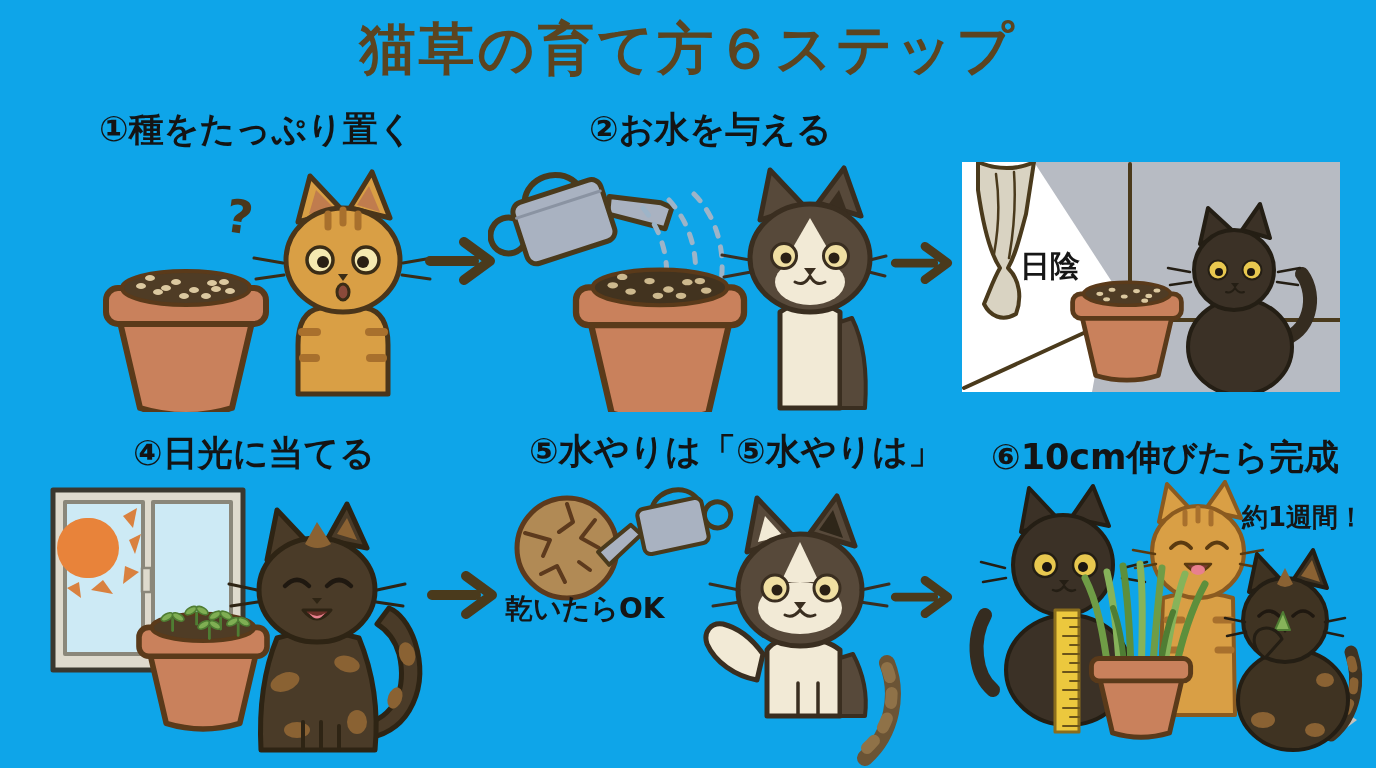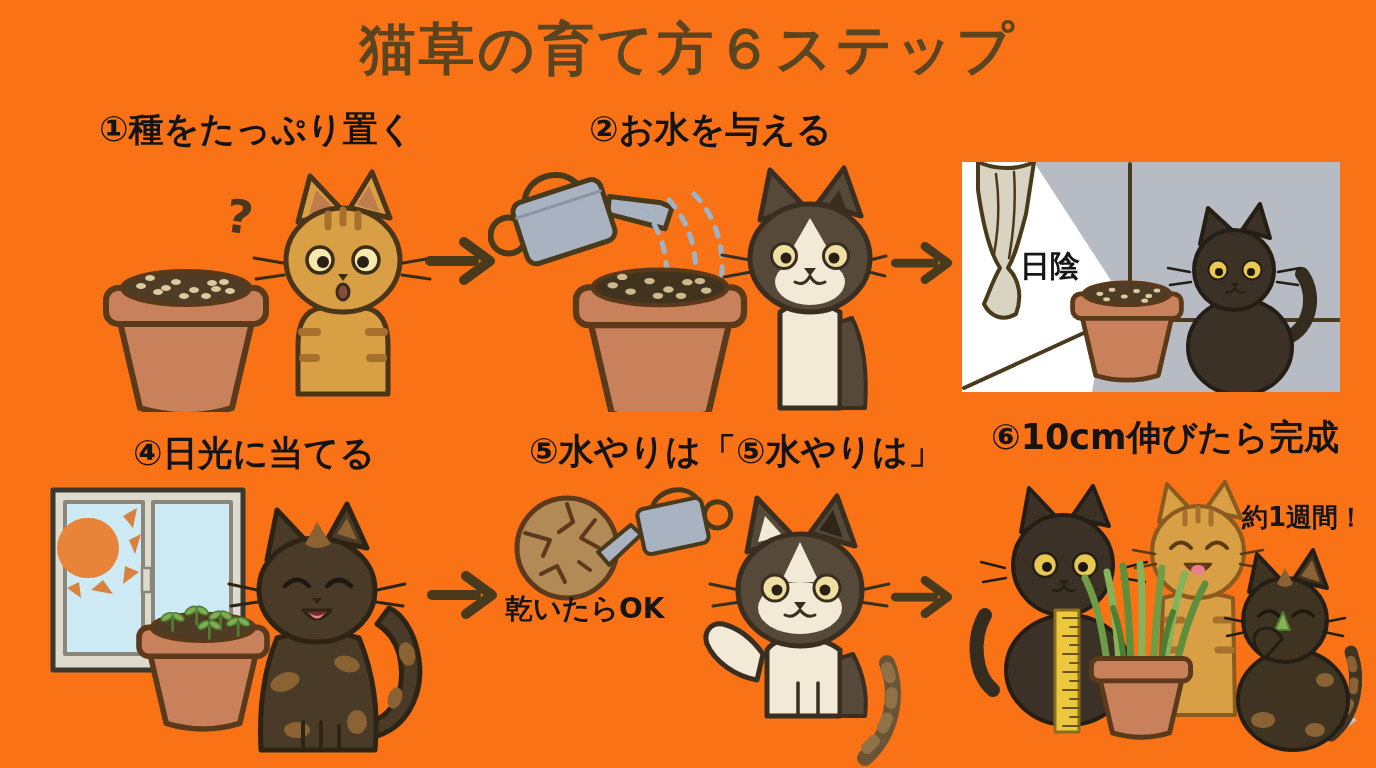--- a/index.html
+++ b/index.html
@@ -1,37 +1,37 @@
 <!DOCTYPE html>
 <html><head>
 <meta charset="utf-8">
 <style>
   html,body{margin:0;padding:0;background:#fff;}
-  .canvas{position:relative;width:1376px;height:768px;background:#f97316;overflow:hidden;
+  .canvas{position:relative;width:1376px;height:768px;background:#0ea5e9;overflow:hidden;
           font-family:"DejaVu Sans","Liberation Sans",sans-serif;}
   .title{position:absolute;left:0;right:0;top:12px;text-align:center;
          font-size:56px;font-weight:bold;color:#5b4420;letter-spacing:3px;white-space:nowrap;}
   .step-label{position:absolute;font-size:35px;font-weight:bold;color:#141414;white-space:nowrap;margin-left:27px;}
   .caption{position:absolute;font-weight:bold;color:#161616;white-space:nowrap;}
   .illu{position:absolute;}
   .qmark{position:absolute;font-size:46px;font-weight:bold;color:#4a371c;transform:rotate(8deg);}
   svg *{stroke-linecap:round;stroke-linejoin:round;}
 </style>
 </head>
 <body>
 
 <div class="canvas">
 
   <div class="title">猫草の育て方６ステップ</div>
 
   <div class="step-label" style="left:72px;top:106px;">①種をたっぷり置く</div>
   <div class="step-label" style="left:562px;top:106px;">②お水を与える</div>
   <div class="step-label" style="left:106px;top:430px;">④日光に当てる</div>
   <div class="step-label" style="left:502px;top:428px;">⑤水やりは「⑤水やりは」</div>
-  <div class="step-label" style="left:964px;top:414px;">⑥10cm伸びたら完成</div>
+  <div class="step-label" style="left:964px;top:434px;">⑥10cm伸びたら完成</div>
 
   <svg class="illu" style="left:58px;top:160px;" width="400" height="252" viewBox="0 0 400 252">
     <g transform="translate(128,140)">
       <path d="M -66 22 L 66 22 L 46 108 Q 0 122 -46 108 Z" fill="#c9815c" stroke="#5a3a1a" stroke-width="6"></path>
       <rect x="-80" y="-12" width="160" height="36" rx="12" fill="#c9815c" stroke="#5a3a1a" stroke-width="6"></rect>
       <ellipse cx="0" cy="-12" rx="64" ry="17" fill="#4f3c25" stroke="#5a3a1a" stroke-width="4"></ellipse>
       <g fill="#dcc9a0">
         <ellipse cx="-45" cy="-14" rx="5" ry="3"></ellipse>
           <ellipse cx="-28" cy="-8" rx="5" ry="3"></ellipse>
         <ellipse cx="-10" cy="-18" rx="5" ry="3"></ellipse>

